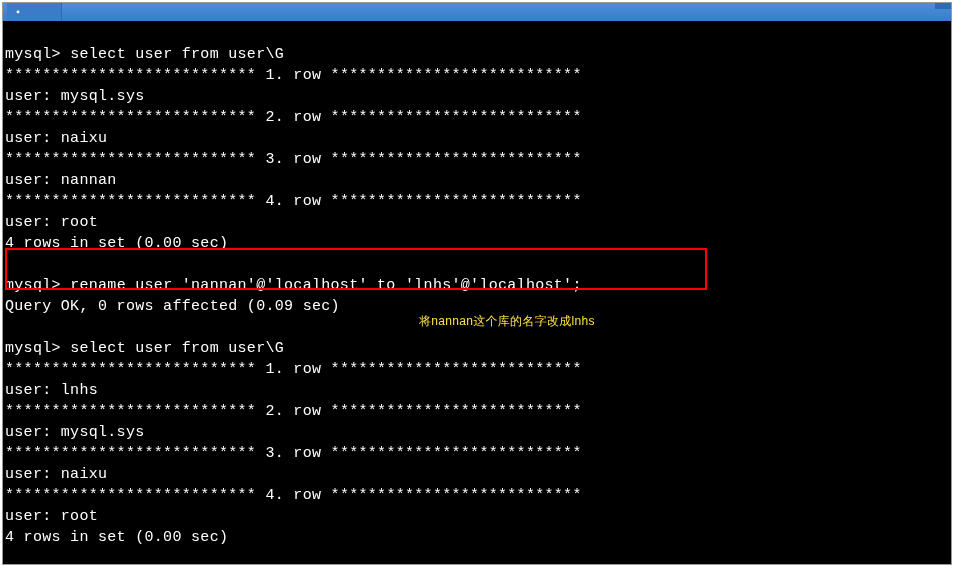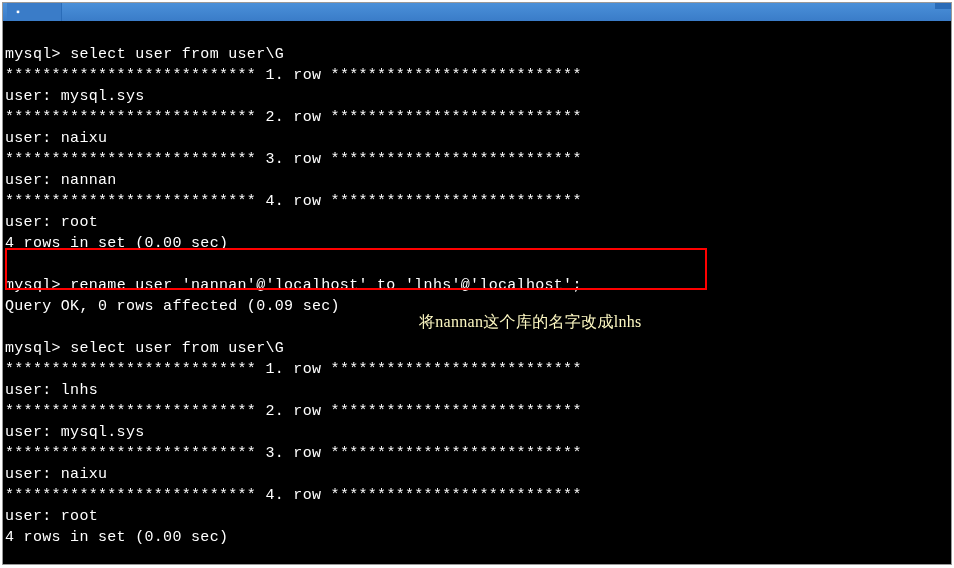--- a/index.html
+++ b/index.html
@@ -74,23 +74,23 @@
       color: #fff;
     }
     .highlight-box {
       position: absolute;
       border: 2px solid #ff0000;
       background: transparent;
       pointer-events: none;
     }
     .annotation {
       position: absolute;
-      color: #fef9c3;
-      font-size: 16px;
-      font-family: Liberation Serif, serif;
+      color: #fde047;
+      font-size: 12px;
+      font-family: Liberation Sans, sans-serif;
       white-space: nowrap;
     }
   </style>
 </head>
 <body>
 
 <div class="window-frame">
   <div class="title-bar">
     <div class="title-tab">
       <span class="title-prefix">▪</span>

